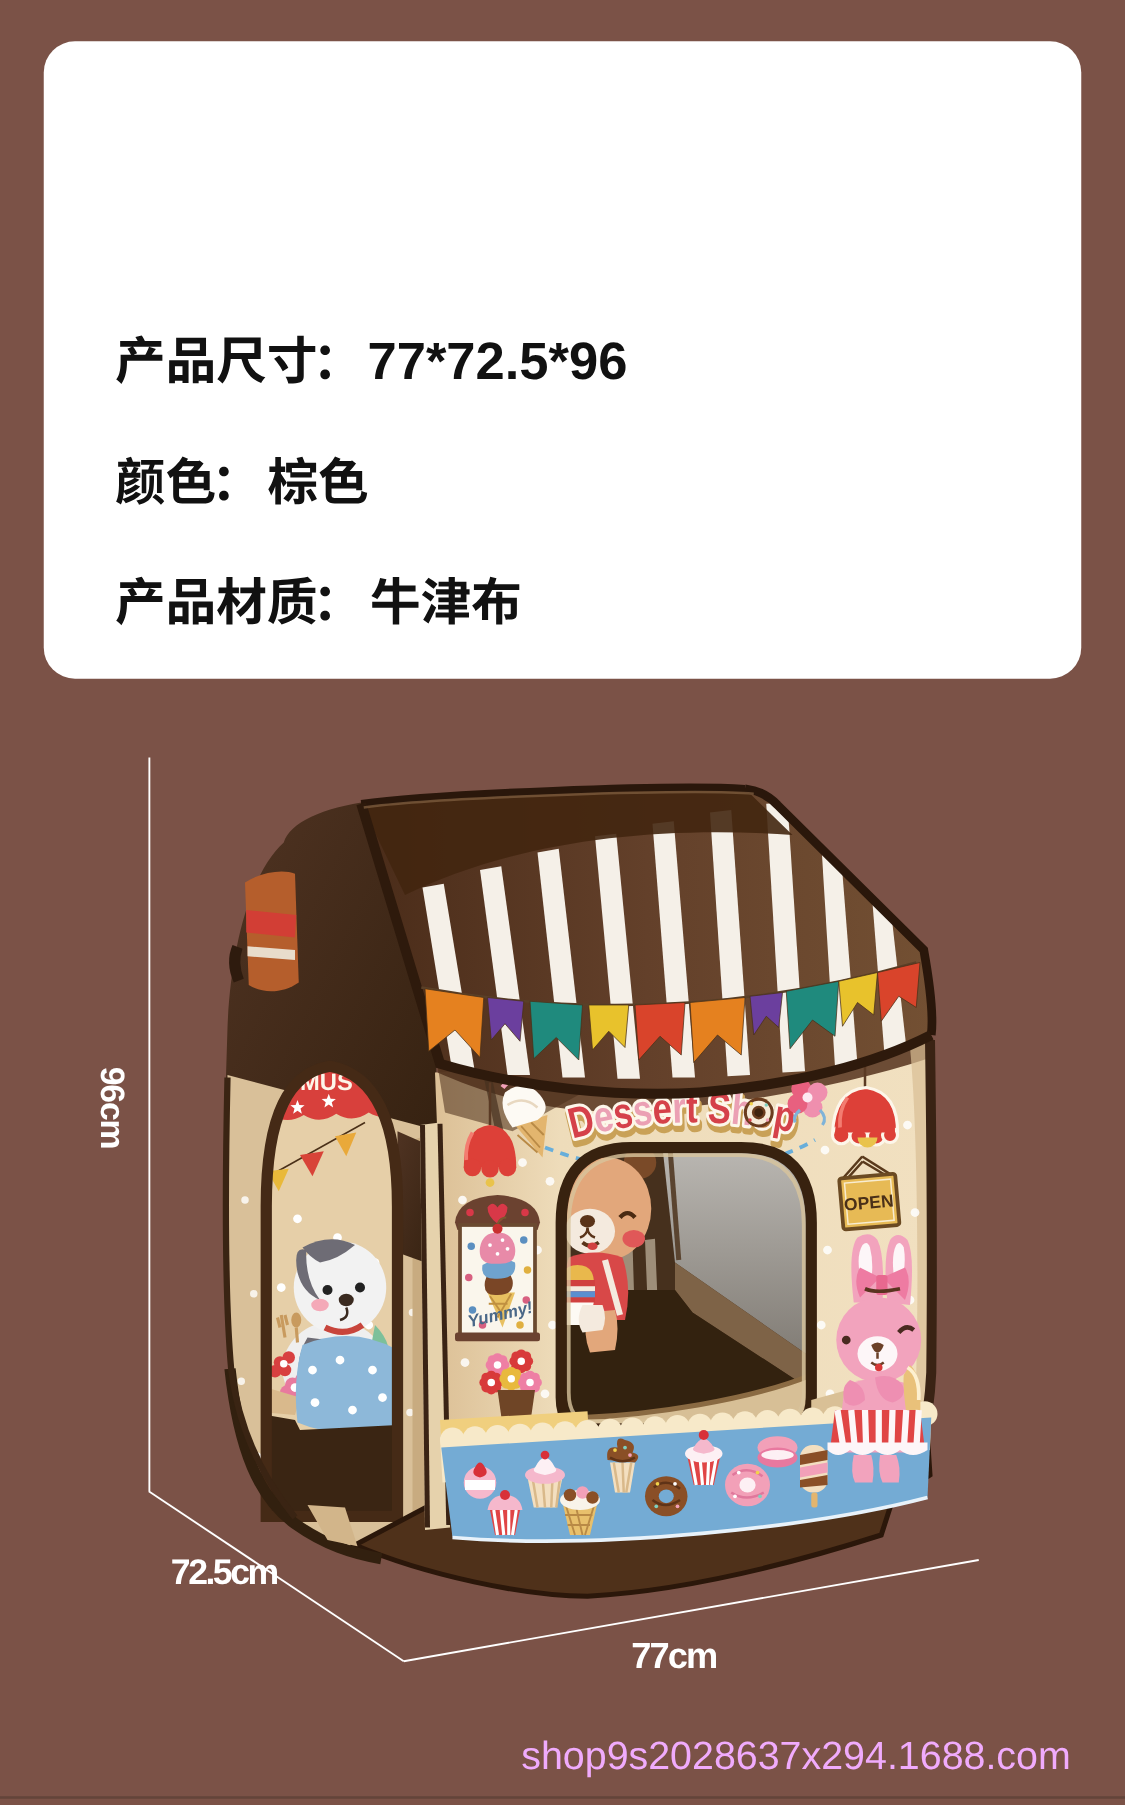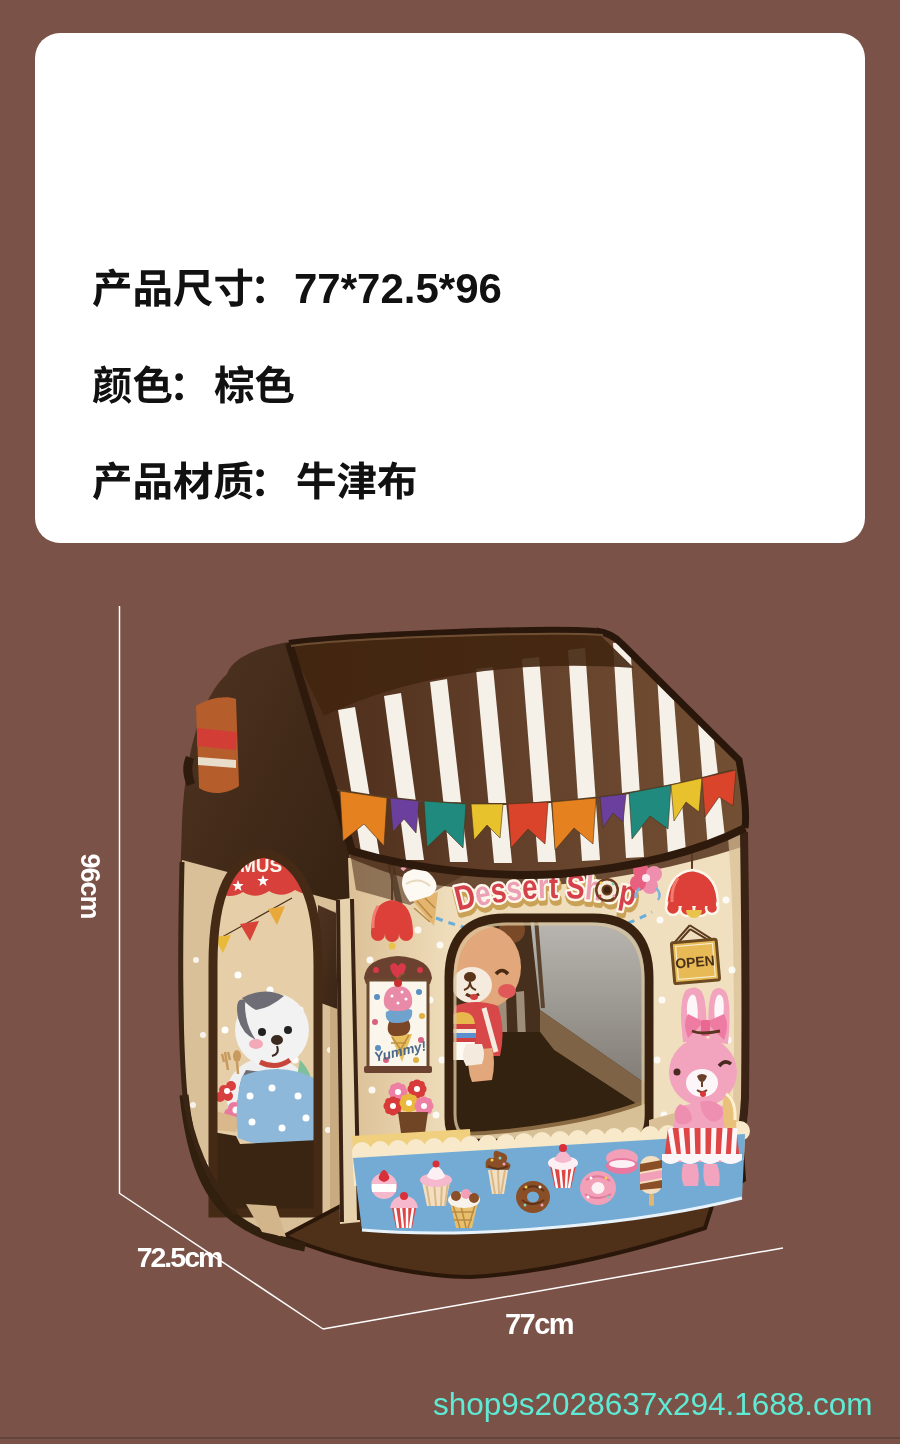--- a/index.html
+++ b/index.html
@@ -1,19 +1,19 @@
 <!DOCTYPE html>
 <html><head>
 <meta charset="utf-8">
 <style>
   html,body{margin:0;padding:0;}
   body{width:900px;height:1444px;background:#7b5247;overflow:hidden;position:relative;
        font-family:"Liberation Sans",sans-serif;}
   .card{position:absolute;left:35px;top:33px;width:830px;height:510px;background:#ffffff;border-radius:25px;}
-  .wm{position:absolute;left:433px;top:1386px;font-size:31.5px;color:#5eead4;letter-spacing:0px;}
+  .wm{position:absolute;left:417px;top:1386px;font-size:31.5px;color:#f0abfc;letter-spacing:0px;}
   .botline{position:absolute;left:0;top:1437px;width:900px;height:2px;background:#63443a;}
   svg{position:absolute;left:0;top:0;}
 </style>
 </head>
 <body>
 
 <div class="card"></div>
 
 <div class="wm">shop9s2028637x294.1688.com</div>
 

